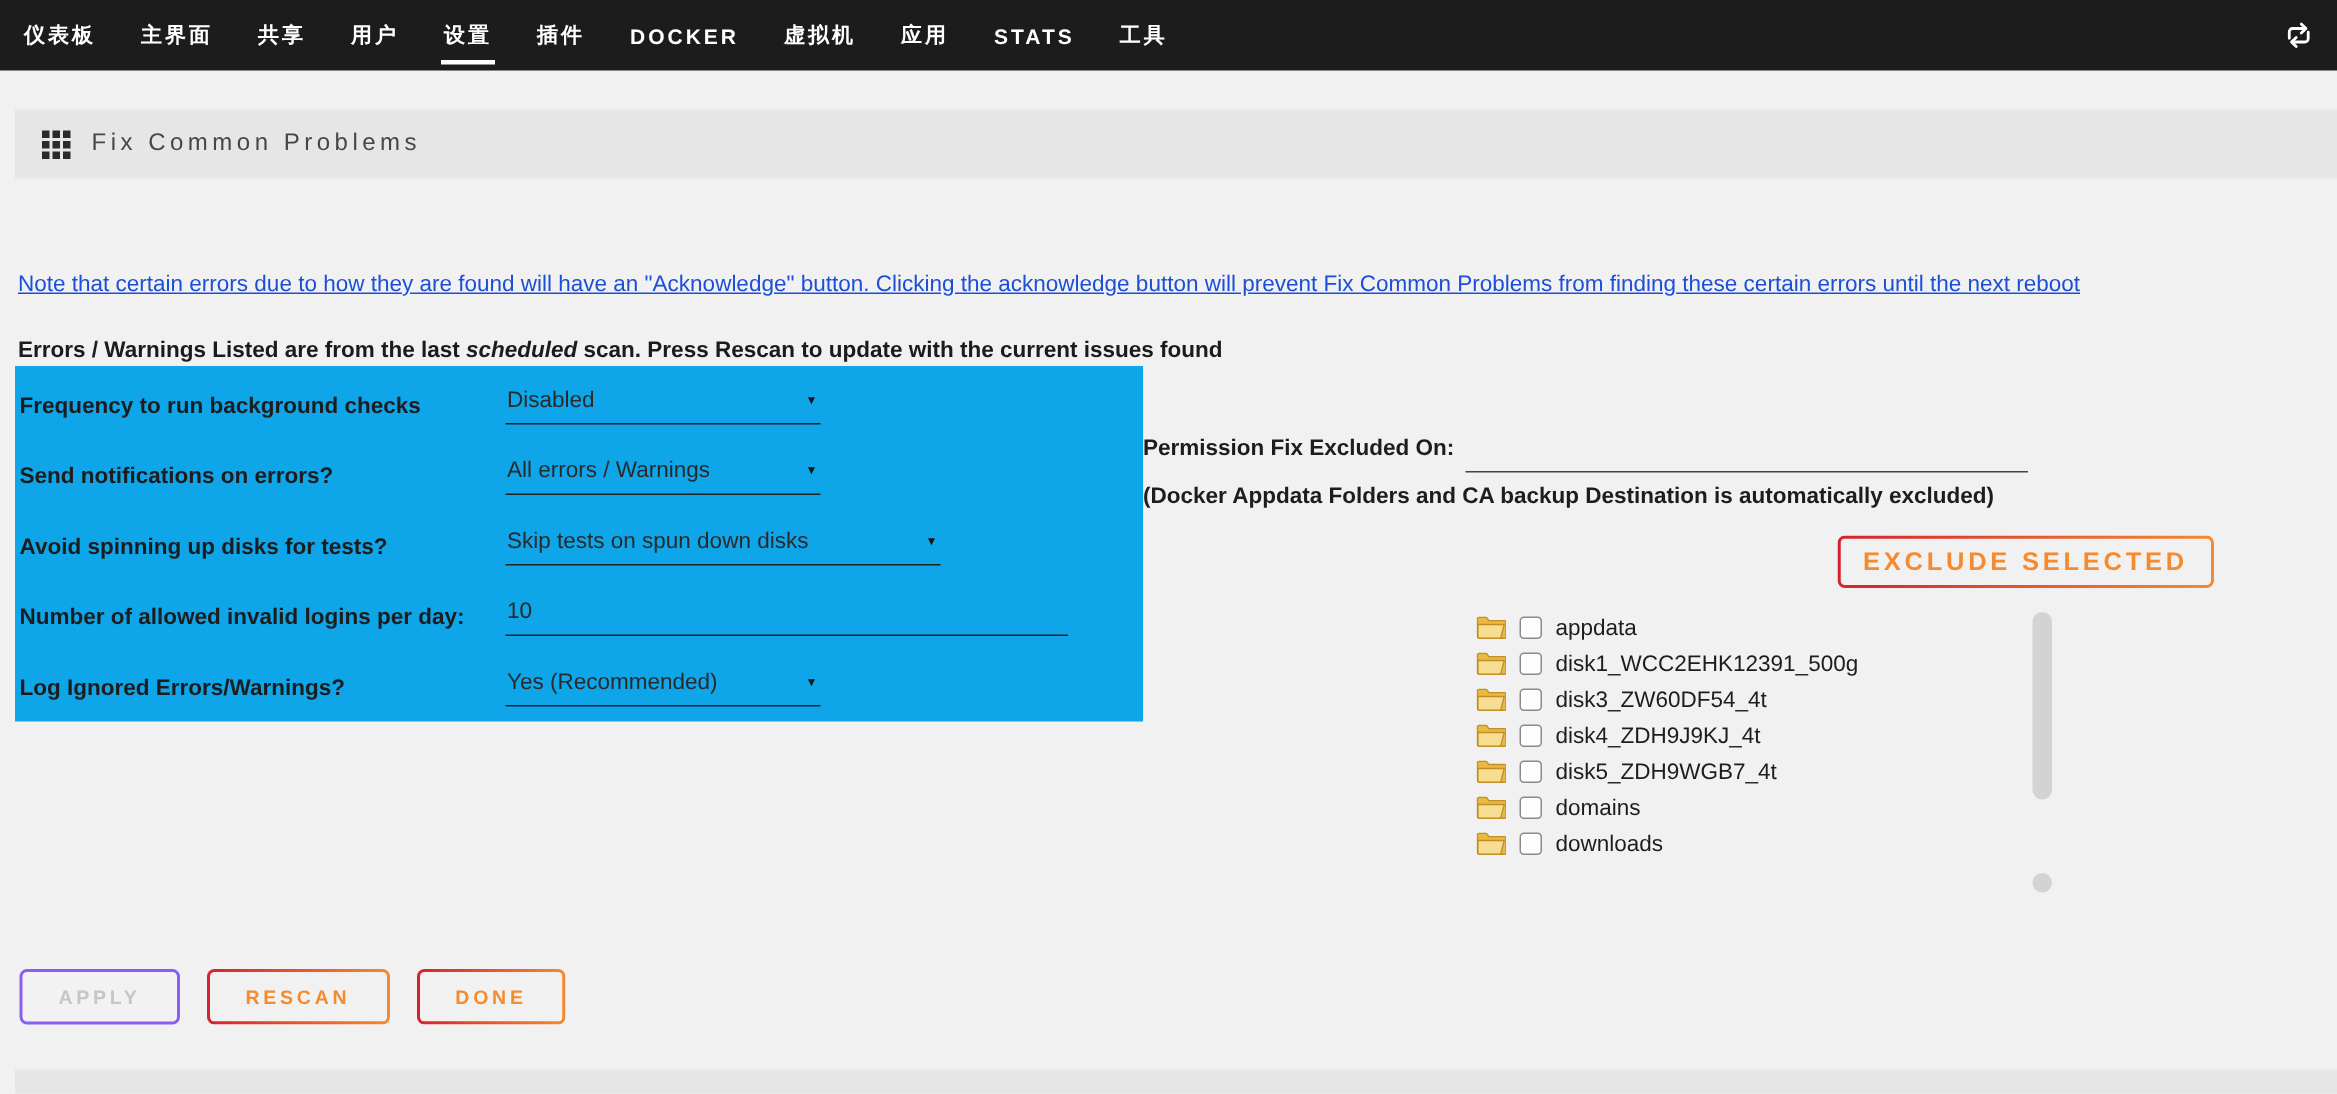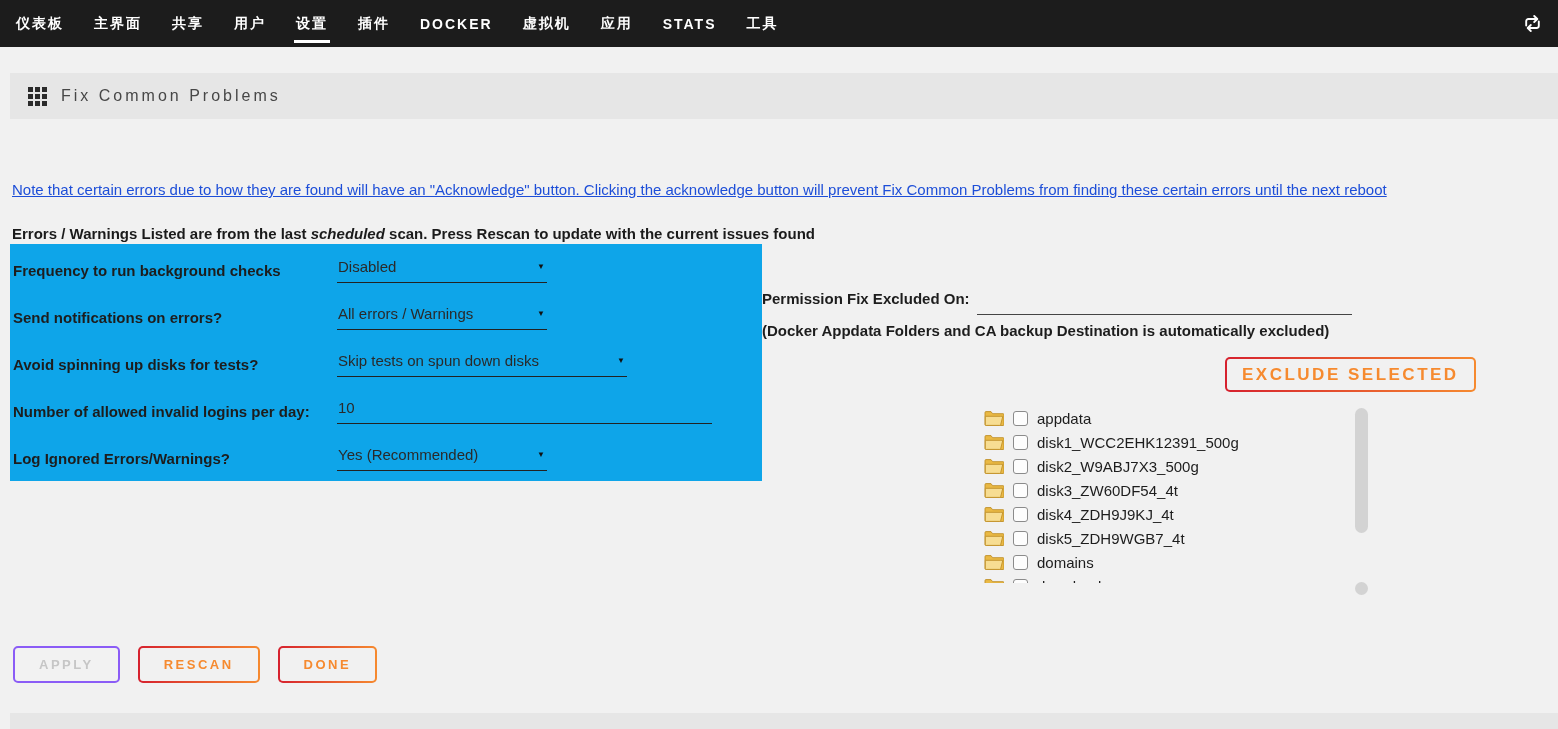--- a/index.html
+++ b/index.html
@@ -190,28 +190,20 @@
       </svg>
       <span class="cbx"></span>
       <span class="name">disk1_WCC2EHK12391_500g</span>
     </div>
     <div class="folder-row">
       <svg class="folder-svg" width="20" height="16" viewBox="0 0 20 16">
         <path d="M1 2.6 a1 1 0 0 1 1 -1 h5 l1.6 2.1 h10.4 a1 1 0 0 1 1 1 v9.8 a1 1 0 0 1 -1 1 H2 a1 1 0 0 1 -1 -1 Z" fill="#eab944" stroke="#c08f27" stroke-width="0.9"></path>
         <path d="M1.3 6.3 h14.9 l2.6 0 -2.1 8.2 a1.1 1.1 0 0 1 -1.1 0.9 H2.2 a1 1 0 0 1 -0.9 -1 Z" fill="#f7dd92" stroke="#c08f27" stroke-width="0.9"></path>
       </svg>
       <span class="cbx"></span>
-      <span class="name">disk2_W9ABJ7X3_500g</span>
-    </div>
-    <div class="folder-row">
-      <svg class="folder-svg" width="20" height="16" viewBox="0 0 20 16">
-        <path d="M1 2.6 a1 1 0 0 1 1 -1 h5 l1.6 2.1 h10.4 a1 1 0 0 1 1 1 v9.8 a1 1 0 0 1 -1 1 H2 a1 1 0 0 1 -1 -1 Z" fill="#eab944" stroke="#c08f27" stroke-width="0.9"></path>
-        <path d="M1.3 6.3 h14.9 l2.6 0 -2.1 8.2 a1.1 1.1 0 0 1 -1.1 0.9 H2.2 a1 1 0 0 1 -0.9 -1 Z" fill="#f7dd92" stroke="#c08f27" stroke-width="0.9"></path>
-      </svg>
-      <span class="cbx"></span>
       <span class="name">disk3_ZW60DF54_4t</span>
     </div>
     <div class="folder-row">
       <svg class="folder-svg" width="20" height="16" viewBox="0 0 20 16">
         <path d="M1 2.6 a1 1 0 0 1 1 -1 h5 l1.6 2.1 h10.4 a1 1 0 0 1 1 1 v9.8 a1 1 0 0 1 -1 1 H2 a1 1 0 0 1 -1 -1 Z" fill="#eab944" stroke="#c08f27" stroke-width="0.9"></path>
         <path d="M1.3 6.3 h14.9 l2.6 0 -2.1 8.2 a1.1 1.1 0 0 1 -1.1 0.9 H2.2 a1 1 0 0 1 -0.9 -1 Z" fill="#f7dd92" stroke="#c08f27" stroke-width="0.9"></path>
       </svg>
       <span class="cbx"></span>
       <span class="name">disk4_ZDH9J9KJ_4t</span>
     </div>

